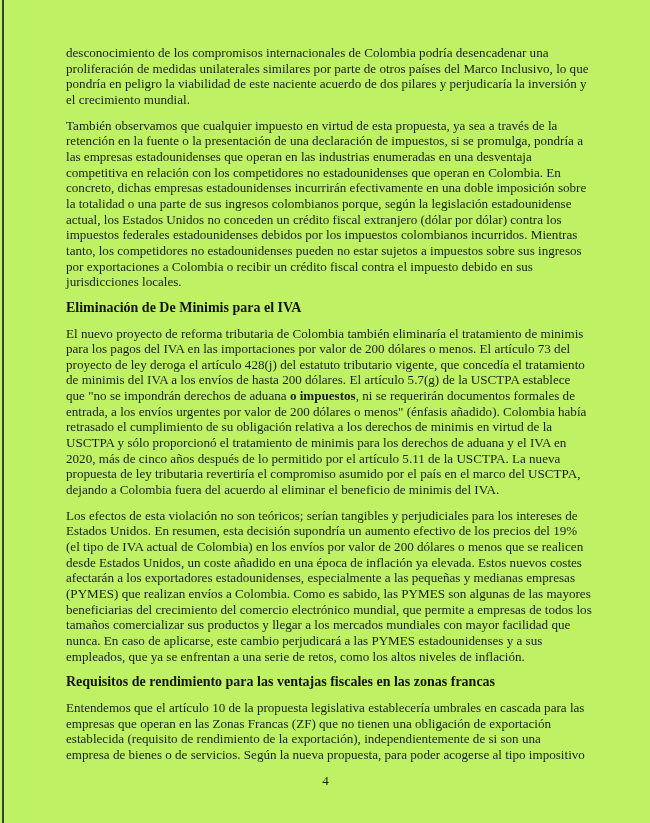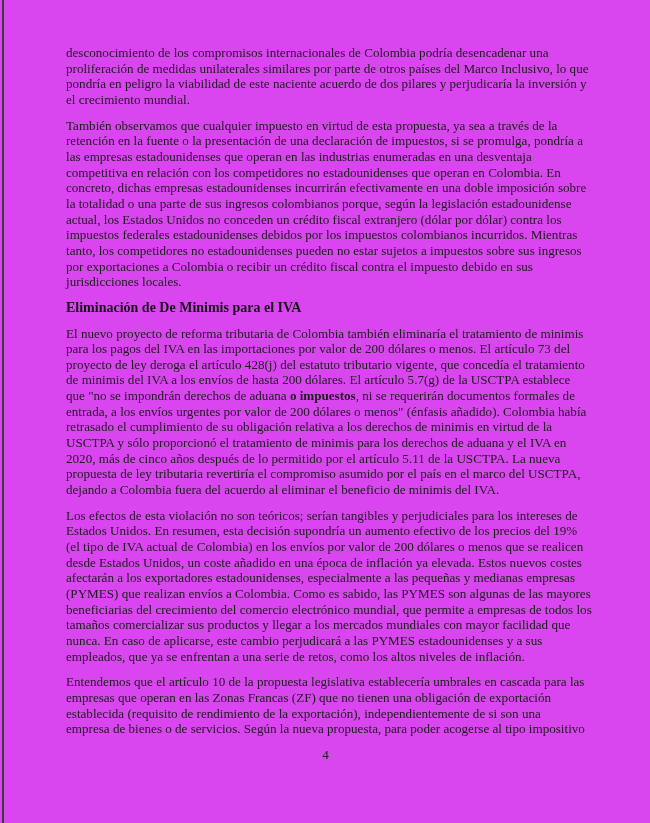--- a/index.html
+++ b/index.html
@@ -5,21 +5,21 @@
   html, body {
     margin: 0;
     padding: 0;
     background: #ffffff;
     font-family: "Liberation Serif", "DejaVu Serif", serif;
   }
   .page {
     position: relative;
     width: 650px;
     height: 823px;
-    background: #d946ef;
+    background: #bef264;
     overflow: hidden;
   }
   .edge-line {
     position: absolute;
     left: 2px;
     top: 0;
     width: 1.5px;
     height: 823px;
     background: #3c3c3c;
   }
@@ -96,20 +96,21 @@
 Estados Unidos. En resumen, esta decisión supondría un aumento efectivo de los precios del 19%
 (el tipo de IVA actual de Colombia) en los envíos por valor de 200 dólares o menos que se realicen
 desde Estados Unidos, un coste añadido en una época de inflación ya elevada. Estos nuevos costes
 afectarán a los exportadores estadounidenses, especialmente a las pequeñas y medianas empresas
 (PYMES) que realizan envíos a Colombia. Como es sabido, las PYMES son algunas de las mayores
 beneficiarias del crecimiento del comercio electrónico mundial, que permite a empresas de todos los
 tamaños comercializar sus productos y llegar a los mercados mundiales con mayor facilidad que
 nunca. En caso de aplicarse, este cambio perjudicará a las PYMES estadounidenses y a sus
 empleados, que ya se enfrentan a una serie de retos, como los altos niveles de inflación.</p>
 
+    <h2>Requisitos de rendimiento para las ventajas fiscales en las zonas francas</h2>
 
     <p>Entendemos que el artículo 10 de la propuesta legislativa establecería umbrales en cascada para las
 empresas que operan en las Zonas Francas (ZF) que no tienen una obligación de exportación
 establecida (requisito de rendimiento de la exportación), independientemente de si son una
 empresa de bienes o de servicios. Según la nueva propuesta, para poder acogerse al tipo impositivo</p>
 
     <div class="page-number">4</div>
   </div>
 </div>
 

